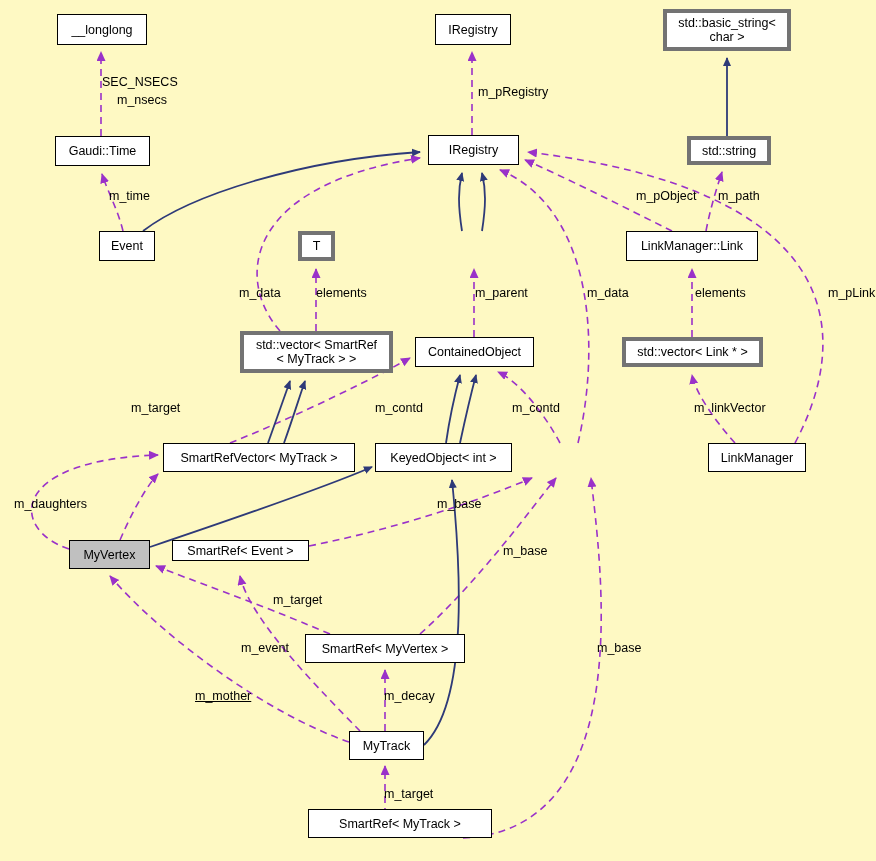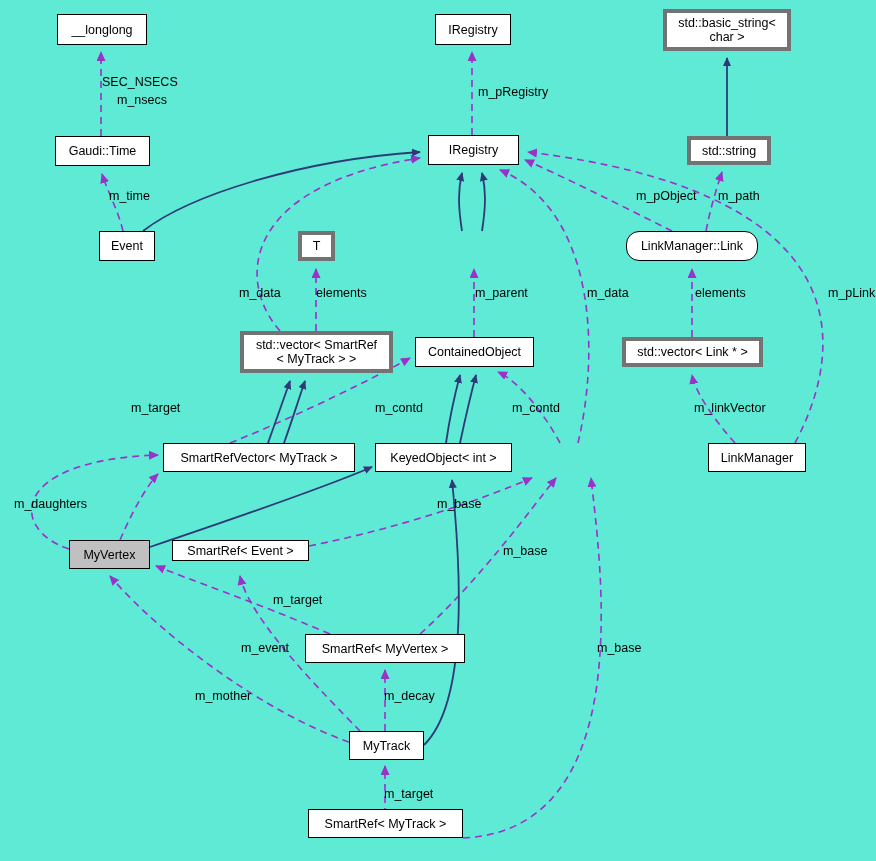--- a/index.html
+++ b/index.html
@@ -1,18 +1,18 @@
 <!DOCTYPE html>
 <html><head>
 <meta charset="utf-8">
 <title>Class Collaboration Diagram</title>
 <style>
   html,body{margin:0;padding:0;background:#ffffff;}
   body{font-family:"Liberation Sans","DejaVu Sans",sans-serif;}
-  #diagram{position:relative;width:876px;height:861px;background:#5eead4;overflow:hidden;}
+  #diagram{position:relative;width:876px;height:861px;background:#fef9c3;overflow:hidden;}
   #edges{position:absolute;left:0;top:0;width:876px;height:861px;}
   .node{position:absolute;box-sizing:border-box;display:flex;align-items:center;justify-content:center;
         text-align:center;line-height:1.12;color:#000000;background:#ffffff;
         border:1px solid #000000;font-size:12.5px;white-space:pre;}
   .node.faded{border:4px solid #737373;color:#000000;}
   .node.current{background:#c0c0c0;border:1px solid #000000;}
   .elabel{position:absolute;font-size:12.5px;color:#000000;white-space:pre;line-height:1.1;}
 </style>
 </head>
 <body>
@@ -72,33 +72,33 @@
 
   <div class="node" style="left: 57px; top: 14px; width: 90px; height: 31px;">__longlong</div>
   <div class="node" style="left: 435px; top: 14px; width: 76px; height: 31px;">IRegistry</div>
   <div class="node faded" style="left: 663px; top: 9px; width: 128px; height: 42px;">std::basic_string&lt;
 char &gt;</div>
   <div class="node" style="left: 55px; top: 136px; width: 95px; height: 30px;">Gaudi::Time</div>
   <div class="node" style="left: 428px; top: 135px; width: 91px; height: 30px;">IRegistry</div>
   <div class="node faded" style="left: 687px; top: 136px; width: 84px; height: 29px;">std::string</div>
   <div class="node" style="left: 99px; top: 231px; width: 56px; height: 30px;">Event</div>
   <div class="node faded" style="left: 298px; top: 231px; width: 37px; height: 30px;">T</div>
-  <div class="node" style="left: 626px; top: 231px; width: 132px; height: 30px; border-radius: 13px;">LinkManager::Link</div>
+  <div class="node" style="left: 626px; top: 231px; width: 132px; height: 30px;">LinkManager::Link</div>
   <div class="node faded" style="left: 240px; top: 331px; width: 153px; height: 42px;">std::vector&lt; SmartRef
 &lt; MyTrack &gt; &gt;</div>
   <div class="node" style="left: 415px; top: 337px; width: 119px; height: 30px;">ContainedObject</div>
   <div class="node faded" style="left: 622px; top: 337px; width: 141px; height: 30px;">std::vector&lt; Link * &gt;</div>
   <div class="node" style="left: 163px; top: 443px; width: 192px; height: 29px;">SmartRefVector&lt; MyTrack &gt;</div>
   <div class="node" style="left: 375px; top: 443px; width: 137px; height: 29px;">KeyedObject&lt; int &gt;</div>
   <div class="node" style="left: 708px; top: 443px; width: 98px; height: 29px;">LinkManager</div>
   <div class="node current" style="left: 69px; top: 540px; width: 81px; height: 29px;">MyVertex</div>
   <div class="node" style="left: 172px; top: 540px; width: 137px; height: 21px;">SmartRef&lt; Event &gt;</div>
   <div class="node" style="left: 305px; top: 634px; width: 160px; height: 29px;">SmartRef&lt; MyVertex &gt;</div>
   <div class="node" style="left: 349px; top: 731px; width: 75px; height: 29px;">MyTrack</div>
-  <div class="node" style="left: 308px; top: 809px; width: 155px; height: 29px;">SmartRef&lt; MyTrack &gt;</div>
+  <div class="node" style="left: 308px; top: 809px; width: 184px; height: 29px;">SmartRef&lt; MyTrack &gt;</div>
 
   <div class="elabel" style="left: 102px; top: 76px;">SEC_NSECS</div>
   <div class="elabel" style="left: 117px; top: 94px;">m_nsecs</div>
   <div class="elabel" style="left: 478px; top: 86px;">m_pRegistry</div>
   <div class="elabel" style="left: 109px; top: 190px;">m_time</div>
   <div class="elabel" style="left: 636px; top: 190px;">m_pObject</div>
   <div class="elabel" style="left: 718px; top: 190px;">m_path</div>
   <div class="elabel" style="left: 239px; top: 287px;">m_data</div>
   <div class="elabel" style="left: 316px; top: 287px;">elements</div>
   <div class="elabel" style="left: 475px; top: 287px;">m_parent</div>
@@ -108,17 +108,17 @@
   <div class="elabel" style="left: 131px; top: 402px;">m_target</div>
   <div class="elabel" style="left: 375px; top: 402px;">m_contd</div>
   <div class="elabel" style="left: 512px; top: 402px;">m_contd</div>
   <div class="elabel" style="left: 694px; top: 402px;">m_linkVector</div>
   <div class="elabel" style="left: 14px; top: 498px;">m_daughters</div>
   <div class="elabel" style="left: 437px; top: 498px;">m_base</div>
   <div class="elabel" style="left: 503px; top: 545px;">m_base</div>
   <div class="elabel" style="left: 273px; top: 594px;">m_target</div>
   <div class="elabel" style="left: 241px; top: 642px;">m_event</div>
   <div class="elabel" style="left: 597px; top: 642px;">m_base</div>
-  <div class="elabel" style="left: 195px; top: 690px;">m_mother</div>
+  <div class="elabel" style="left: 195px; top: 690px; text-decoration: underline;">m_mother</div>
   <div class="elabel" style="left: 384px; top: 690px;">m_decay</div>
   <div class="elabel" style="left: 384px; top: 788px;">m_target</div>
 
 </div>
 
 </body></html>

